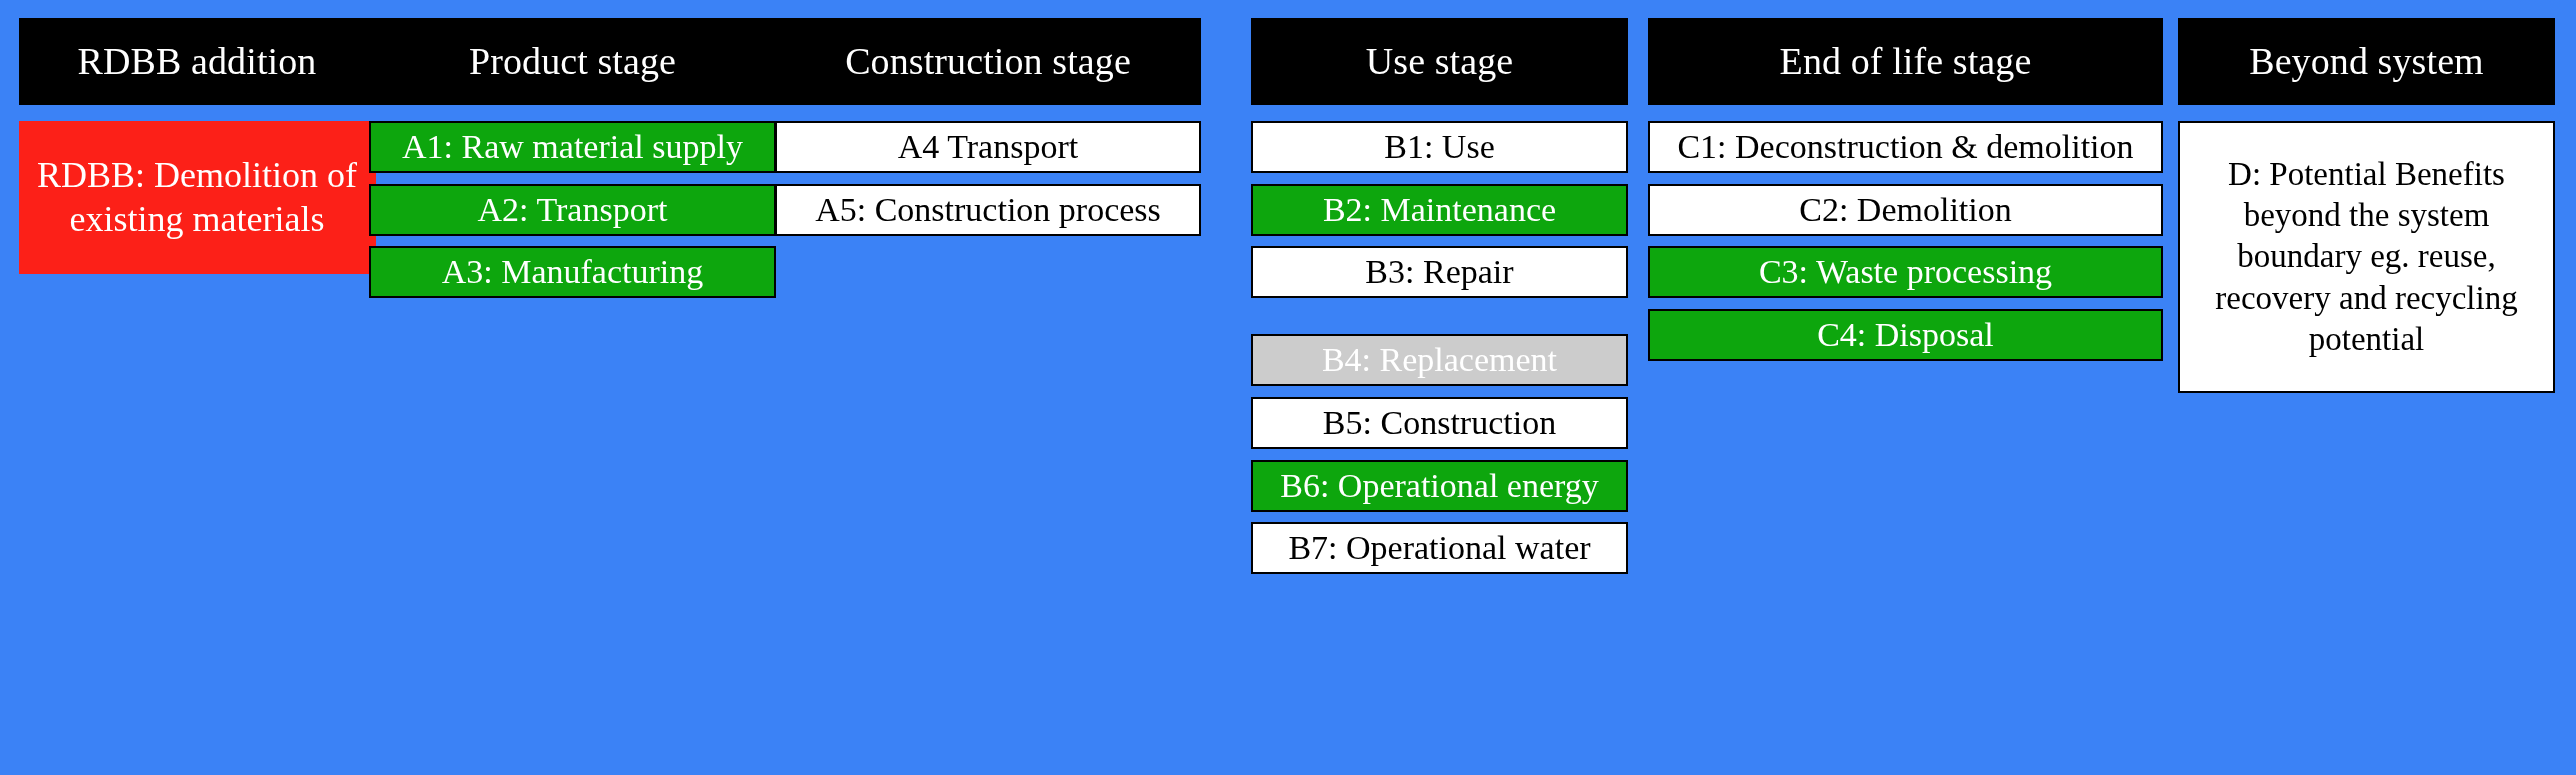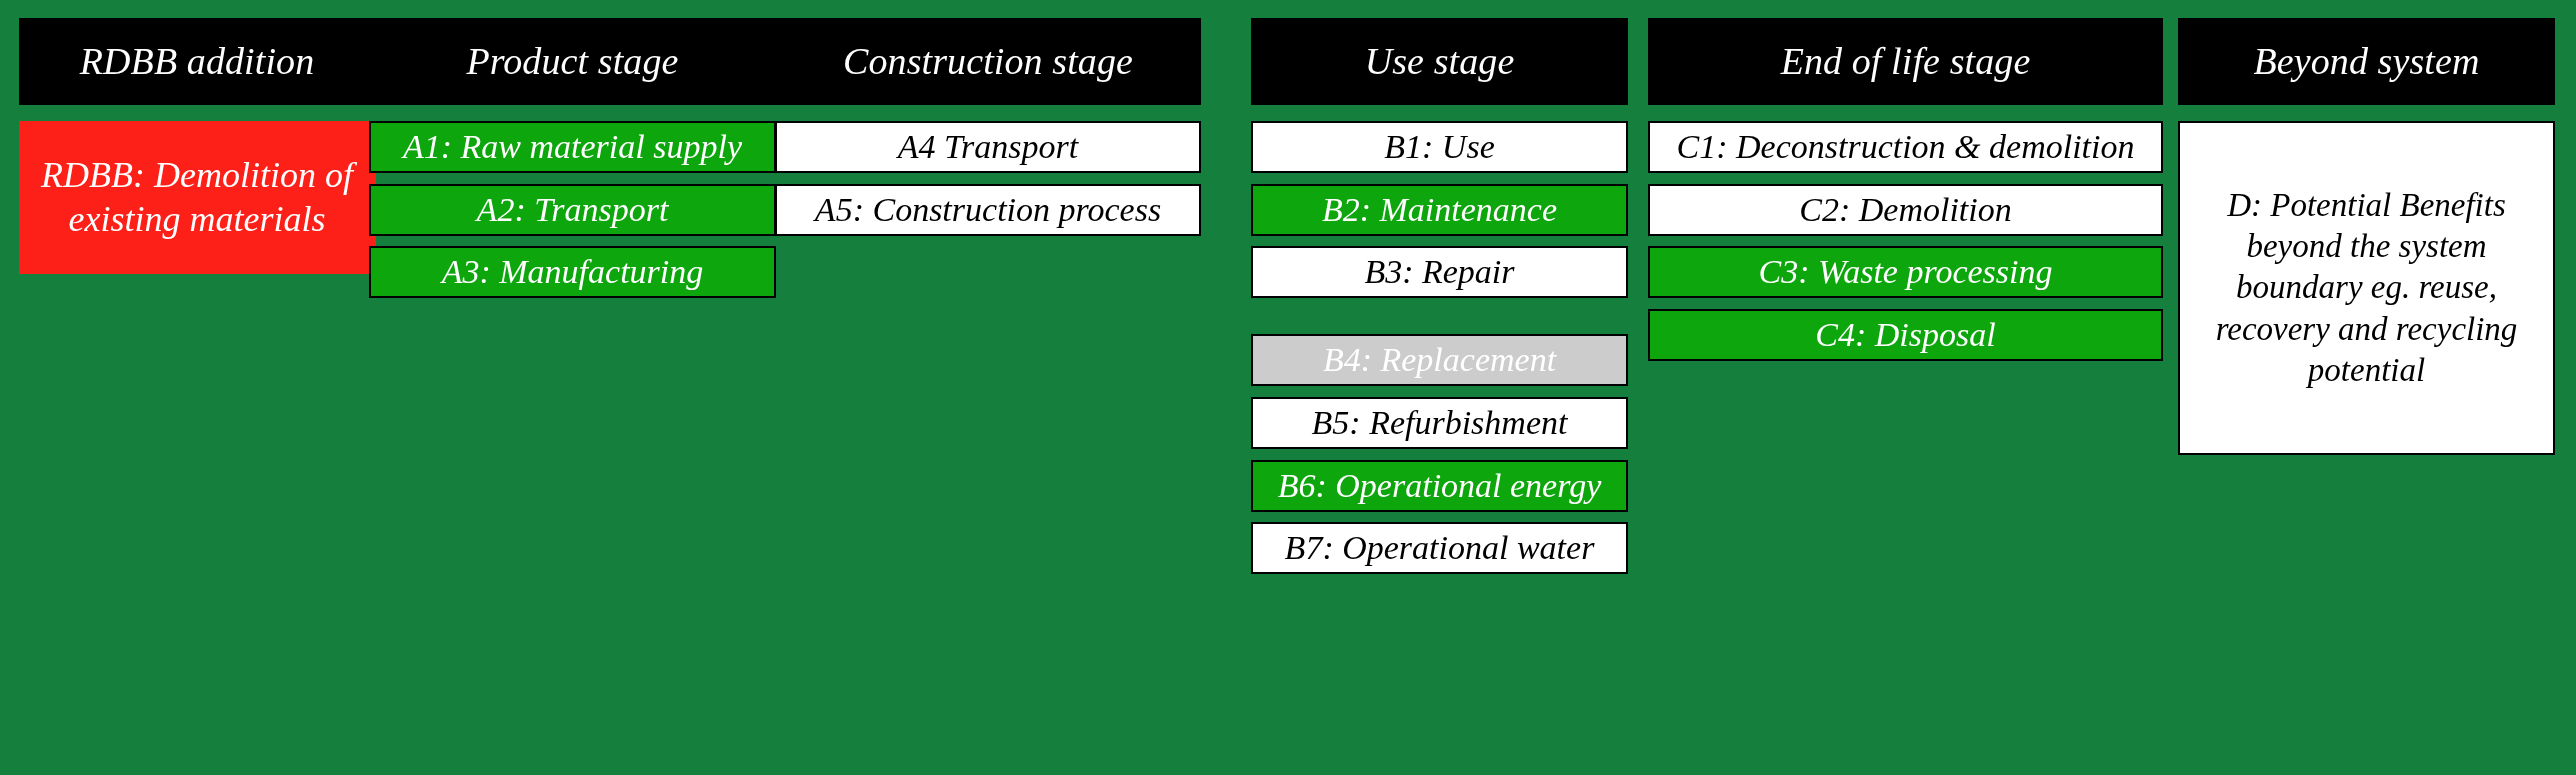--- a/index.html
+++ b/index.html
@@ -12,22 +12,21 @@
     width: 2576px;
     height: 776px;
     font-family: "Liberation Serif", "DejaVu Serif", serif;
     overflow: hidden;
   }
 
   #diagram {
     position: relative;
     width: 2576px;
     height: 776px;
-    background: #15803d;
-    font-style: italic;
+    background: #3b82f6;
   }
 
   .column {
     position: absolute;
     top: 0;
     height: 776px;
     box-sizing: border-box;
   }
 
   
@@ -101,21 +100,21 @@
     font-size: 36px;
     line-height: 1.22;
     text-align: center;
     padding: 0 7.1px;
     white-space: normal;
   }
 
   
   .d-box {
     box-sizing: border-box;
-    height: 334px;
+    height: 272px;
     border: 2.8px solid #000000;
     background: #ffffff;
     color: #000000;
     display: flex;
     align-items: center;
     justify-content: center;
     font-size: 33px;
     line-height: 1.25;
     text-align: center;
     padding: 4.3px 13px;
@@ -159,21 +158,21 @@
     </div>
   </div>
 
   <div class="column" id="col-use">
     <div class="stage-header">Use stage</div>
     <div class="items">
       <div class="item-box">B1: Use</div>
       <div class="item-box green">B2: Maintenance</div>
       <div class="item-box">B3: Repair</div>
       <div class="item-box grey">B4: Replacement</div>
-      <div class="item-box">B5: Refurbishment</div>
+      <div class="item-box">B5: Construction</div>
       <div class="item-box green">B6: Operational energy</div>
       <div class="item-box">B7: Operational water</div>
     </div>
   </div>
 
   <div class="column" id="col-endoflife">
     <div class="stage-header">End of life stage</div>
     <div class="items">
       <div class="item-box">C1: Deconstruction &amp; demolition</div>
       <div class="item-box">C2: Demolition</div>

